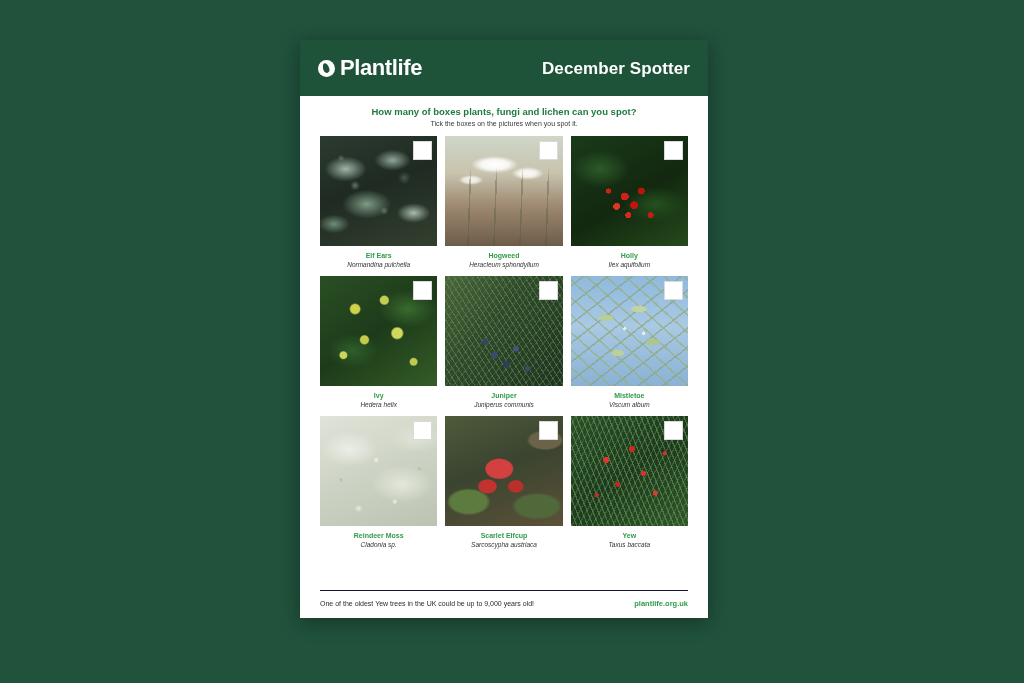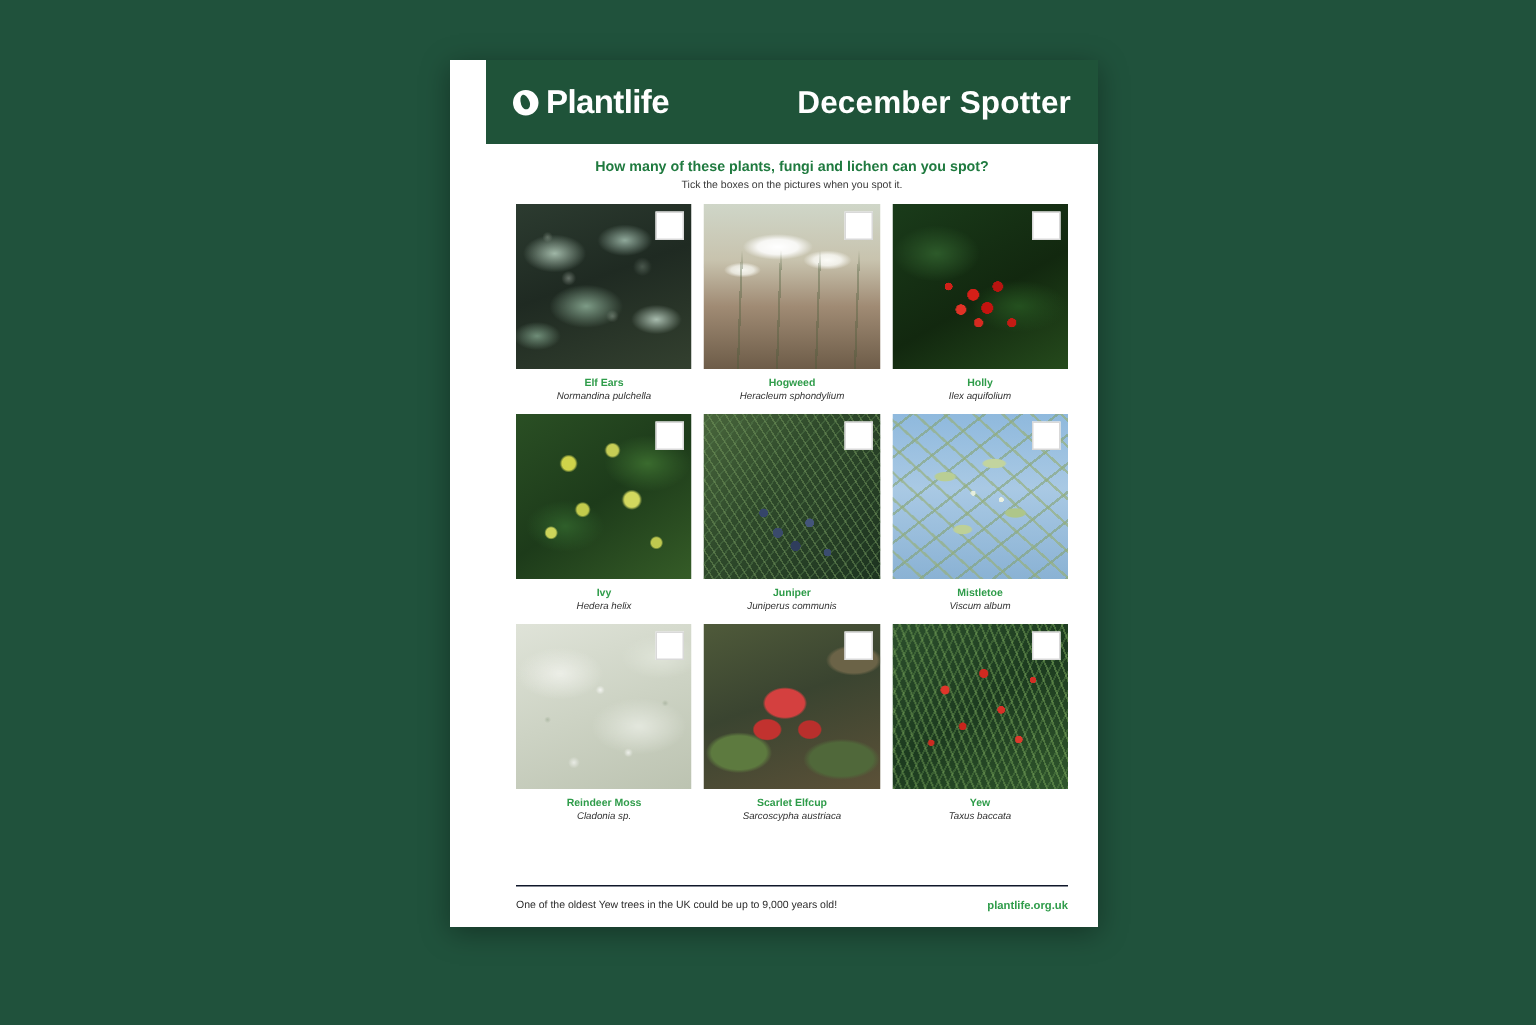--- a/index.html
+++ b/index.html
@@ -23,21 +23,20 @@
     position: absolute;
     left: 300px;
     top: 40px;
     width: 408px;
     height: 578px;
     background: #ffffff;
     box-shadow: 0 4px 18px rgba(0,0,0,0.35);
     display: flex;
     flex-direction: column;
     overflow: hidden;
-    padding-left: 24px;
   }
   
   .header {
     height: 56px;
     background: #1f5339;
     display: flex;
     align-items: center;
     justify-content: space-between;
     padding: 0 18px;
     box-sizing: border-box;
@@ -69,21 +68,21 @@
   }
   .brand-name {
     color: #ffffff;
     font-size: 22px;
     font-weight: bold;
     letter-spacing: -0.4px;
     line-height: 1;
   }
   .header-title {
     color: #ffffff;
-    font-size: 21px;
+    font-size: 17px;
     font-weight: bold;
     letter-spacing: 0.1px;
     line-height: 1;
   }
   
   .body {
     flex: 1 1 auto;
     padding: 10px 20px 0 20px;
     box-sizing: border-box;
     display: flex;
@@ -370,21 +369,21 @@
     <div class="brand">
       <span class="brand-mark"></span>
       <span class="brand-name">Plantlife</span>
     </div>
     <div class="header-title">December Spotter</div>
   </div>
 
   <div class="body">
 
     <div class="intro">
-      <div class="intro-main">How many of these plants, fungi and lichen can you spot?</div>
+      <div class="intro-main">How many of boxes plants, fungi and lichen can you spot?</div>
       <div class="intro-sub">Tick the boxes on the pictures when you spot it.</div>
     </div>
 
     <div class="grid">
 
       <div class="card">
         <div class="photo">
           <div class="ph ph-elfears"></div>
           <div class="tick"></div>
         </div>

